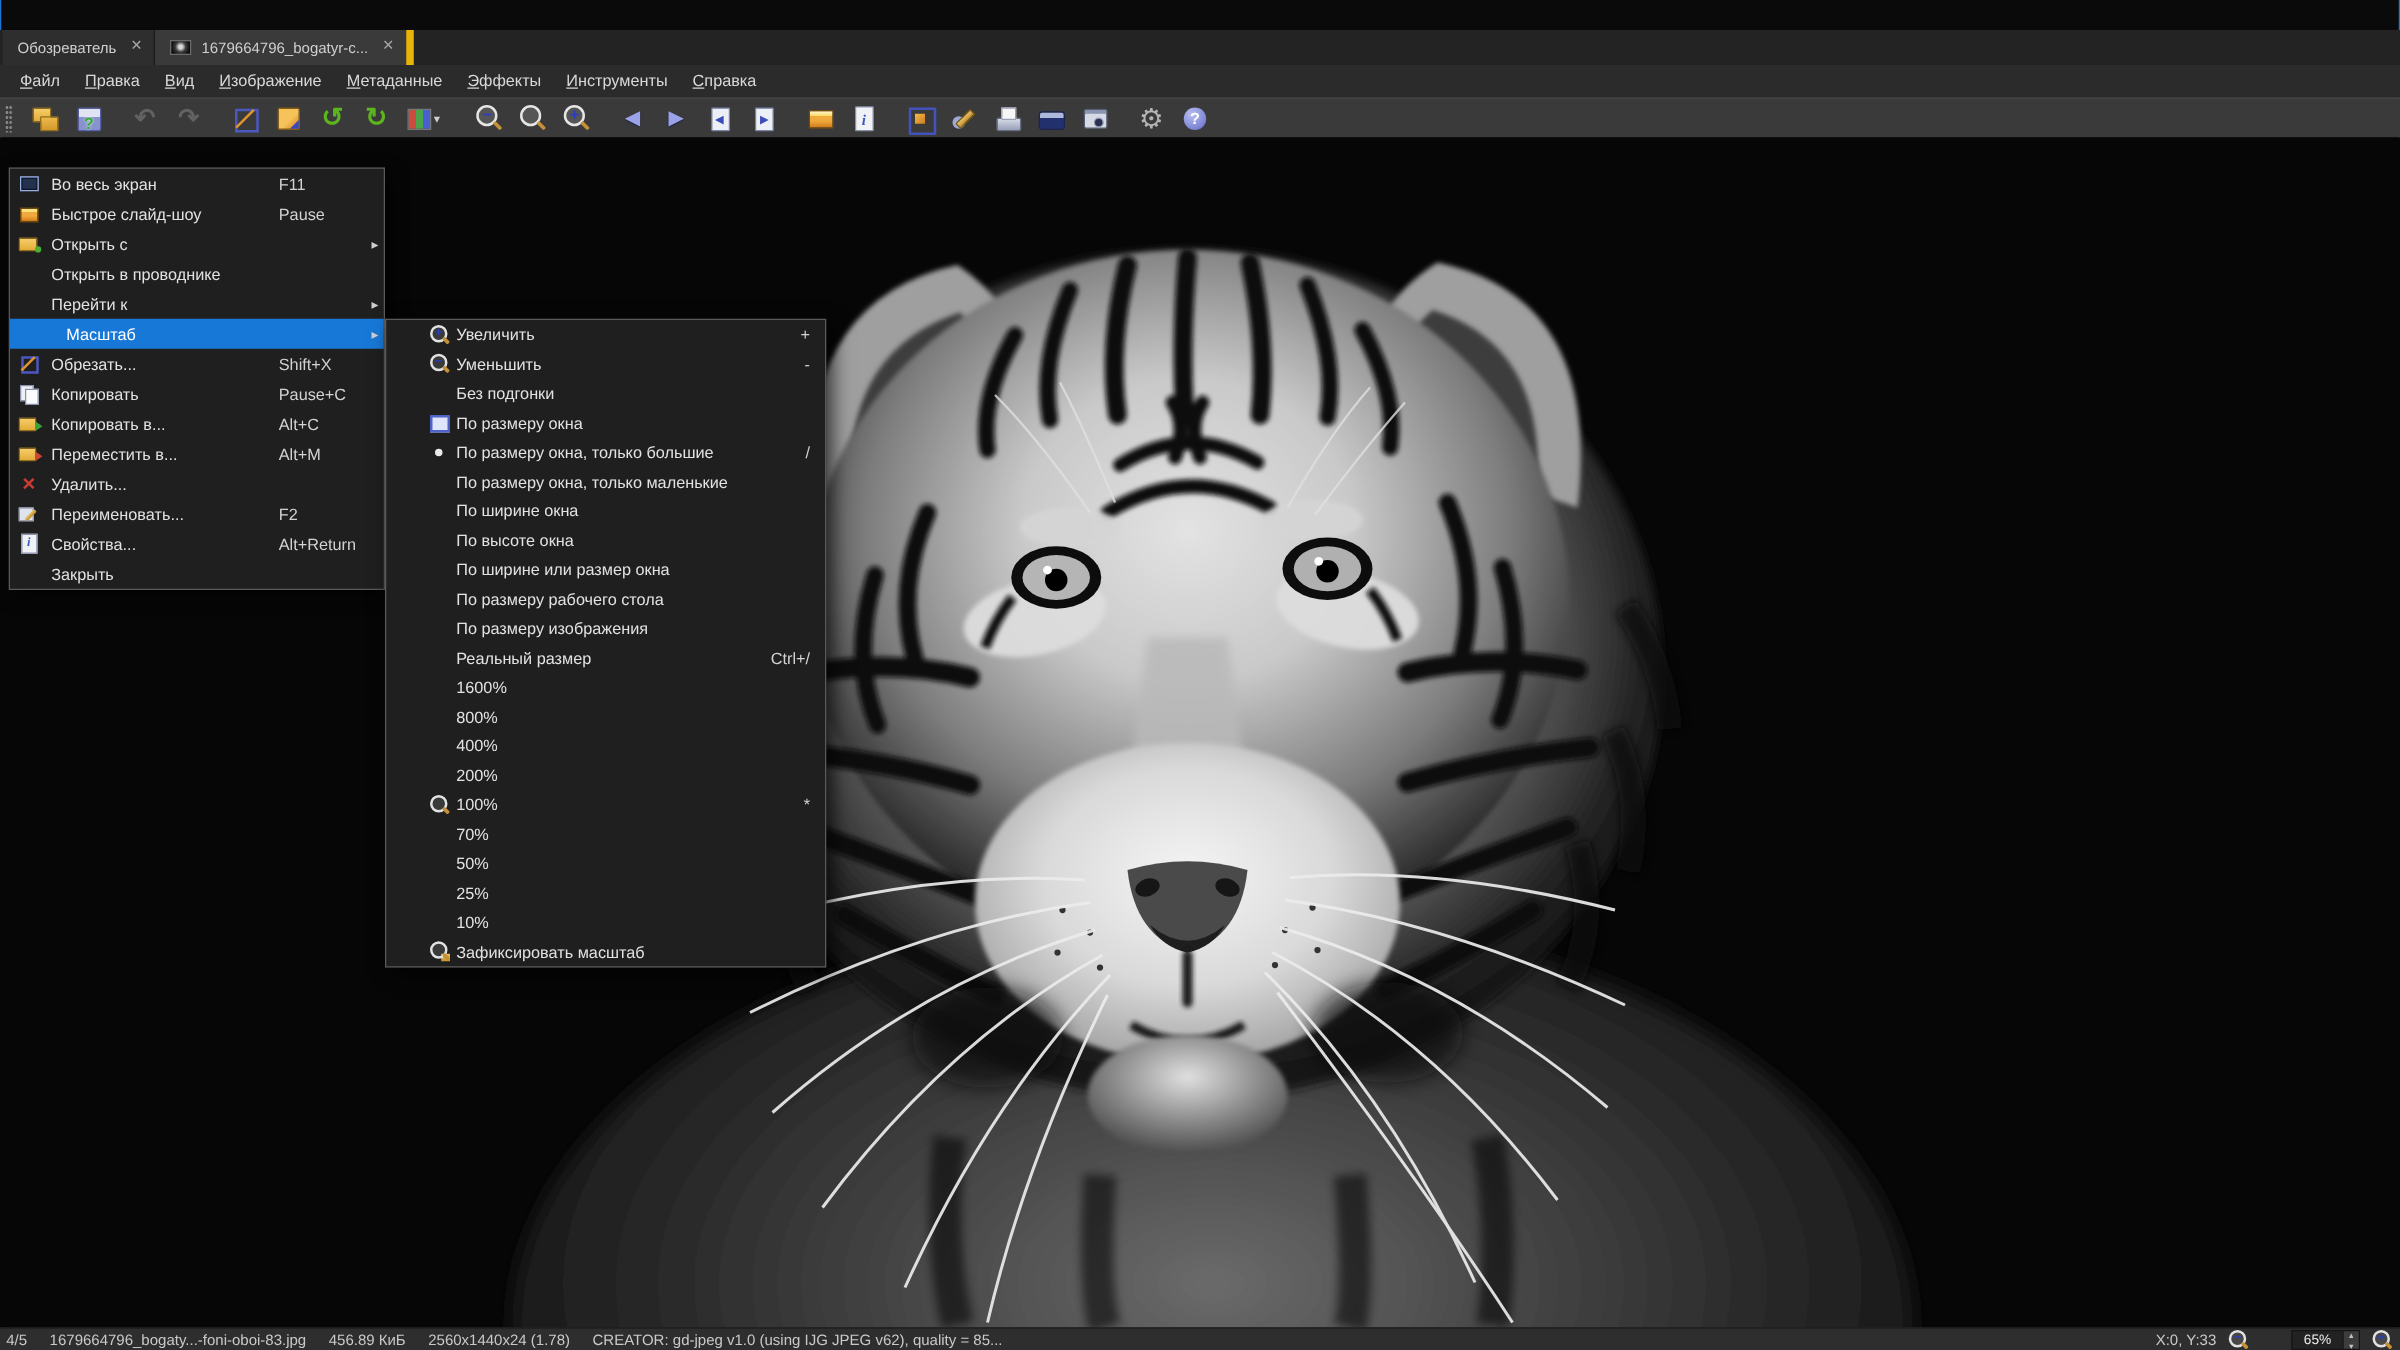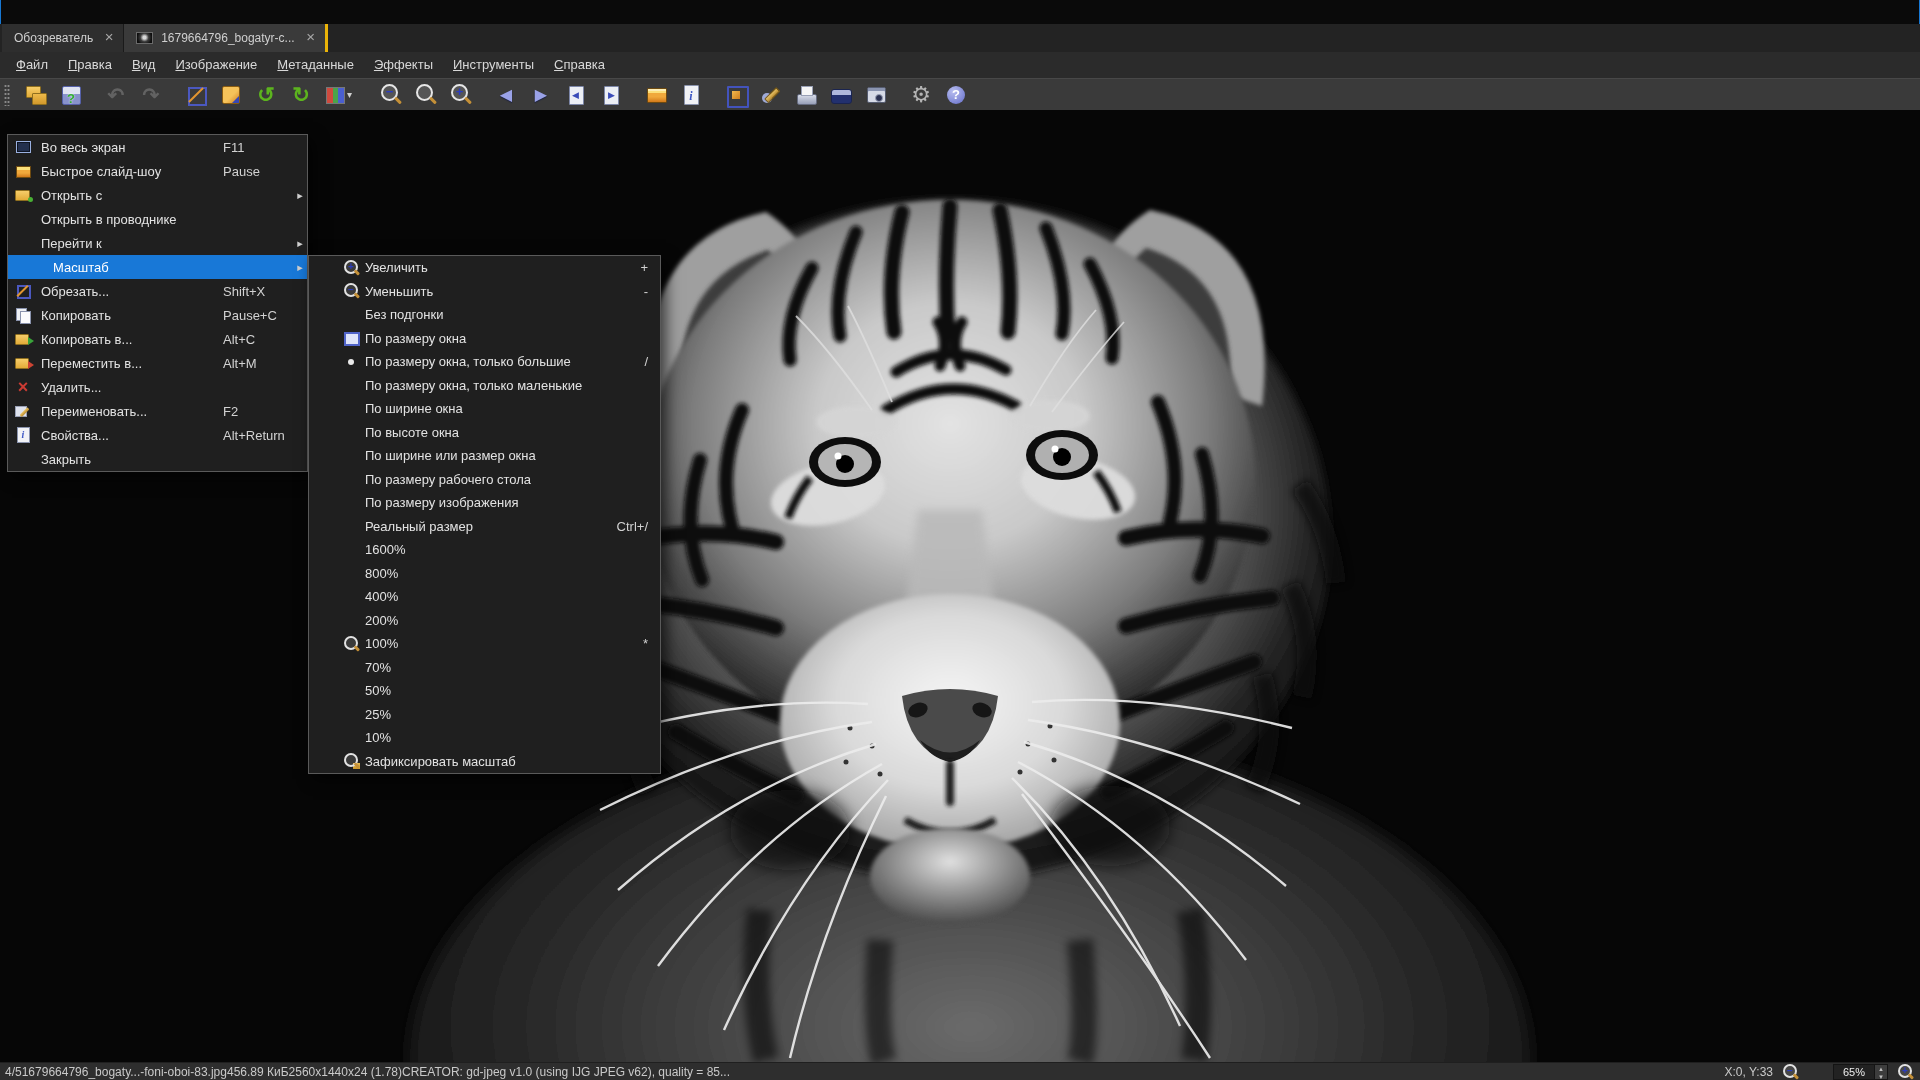--- a/index.html
+++ b/index.html
@@ -21,21 +21,21 @@
   .wic.ic-minimize::before{left:5px;top:10px;width:10px;height:2px;background:#fff;}
   .wic.ic-restore::before{left:7px;top:4px;width:8px;height:7px;border:1px solid #fff;}
   .wic.ic-restore::after{left:4px;top:7px;width:8px;height:7px;border:1px solid #fff;background:#1777d2;}
   .wic.ic-close::before{left:3px;top:9px;width:14px;height:1.6px;background:#fff;transform:rotate(45deg);}
   .wic.ic-close::after{left:3px;top:9px;width:14px;height:1.6px;background:#fff;transform:rotate(-45deg);}
 
   
   .tabbar{position:absolute;left:0;top:24px;width:1920px;height:28px;background:#232323;display:flex;align-items:stretch;}
   .tab{display:flex;align-items:center;font-size:12px;color:#cfcfcf;padding:0 6px 0 12px;gap:8px;text-align:center;}
   .tab1{background:#2e2e2e;margin-left:2px;border-right:1px solid #1a1a1a;}
-  .tab2{background:#3a3a3a;border-right:3px solid #eab308;}
+  .tab2{background:#3a3a3a;border-right:6px solid #eab308;}
   .thumb{width:17px;height:12px;flex:none;border:1px solid #6a6a6a;
          background:radial-gradient(circle at 50% 45%,#d8d8d8 0 16%,#3c3c3c 45%,#0d0d0d 80%);}
   .tclose{position:relative;width:16px;height:16px;flex:none;}
   .tclose::before{content:"×";position:absolute;left:0;top:-1px;width:16px;line-height:16px;
                   text-align:center;color:#a8a8a8;font-size:15px;}
 
   
   .menubar{position:absolute;left:0;top:52px;width:1920px;height:26px;background:#2b2b2b;
            display:flex;align-items:center;padding-left:6px;}
   .mb{display:inline-block;padding:0 10px;font-size:13px;color:#d8d8d8;line-height:26px;}
@@ -149,21 +149,21 @@
   .mi.ic-zoom-out::before{content:"−";}
   .mi.ic-zoom-in::after,.mi.ic-zoom-out::after,.mi.ic-zoom-100::after,.mi.ic-zoom-lock::after{
         left:12px;top:12px;width:6px;height:2.5px;background:#c49038;border-radius:1px;transform:rotate(45deg);}
   .mi.ic-zoom-lock{background:linear-gradient(#e7bc4e,#c9952c) no-repeat right 0 bottom 1px / 7px 6px;}
   .mi.ic-radio::before{left:6px;top:6px;width:6px;height:6px;border-radius:50%;background:#eaeaea;}
   .mi.ic-fit-window::before{left:2px;top:3px;width:12px;height:10px;border:2px solid #5064c8;background:#dfe5fa;}
 
   
   .statusbar{position:absolute;left:0;top:1062px;width:1920px;height:18px;background:#2e2e2e;
              border-top:1px solid #1f1f1f;display:flex;align-items:center;font-size:12px;color:#c9c9c9;}
-  .segs{display:flex;padding-left:5px;white-space:nowrap;}
+  .segs{display:flex;gap:18px;padding-left:5px;white-space:nowrap;}
   .sright{margin-left:auto;display:flex;align-items:center;gap:8px;padding-right:6px;}
   .zoombox{display:flex;align-items:center;padding-left:26px;}
   .zval{width:42px;height:16px;line-height:15px;text-align:center;color:#ededed;background:#222;border:1px solid #141414;font-size:11px;}
   .spin{width:13px;height:16px;background:#3d3d3d;border:1px solid #141414;border-left:0;
         display:flex;flex-direction:column;align-items:center;justify-content:center;}
   .spin i{font-style:normal;line-height:6px;}
   .spin i.up::before{content:"▲";font-size:6px;color:#c0c0c0;}
   .spin i.dn::before{content:"▼";font-size:6px;color:#c0c0c0;}
 </style>
 </head>

